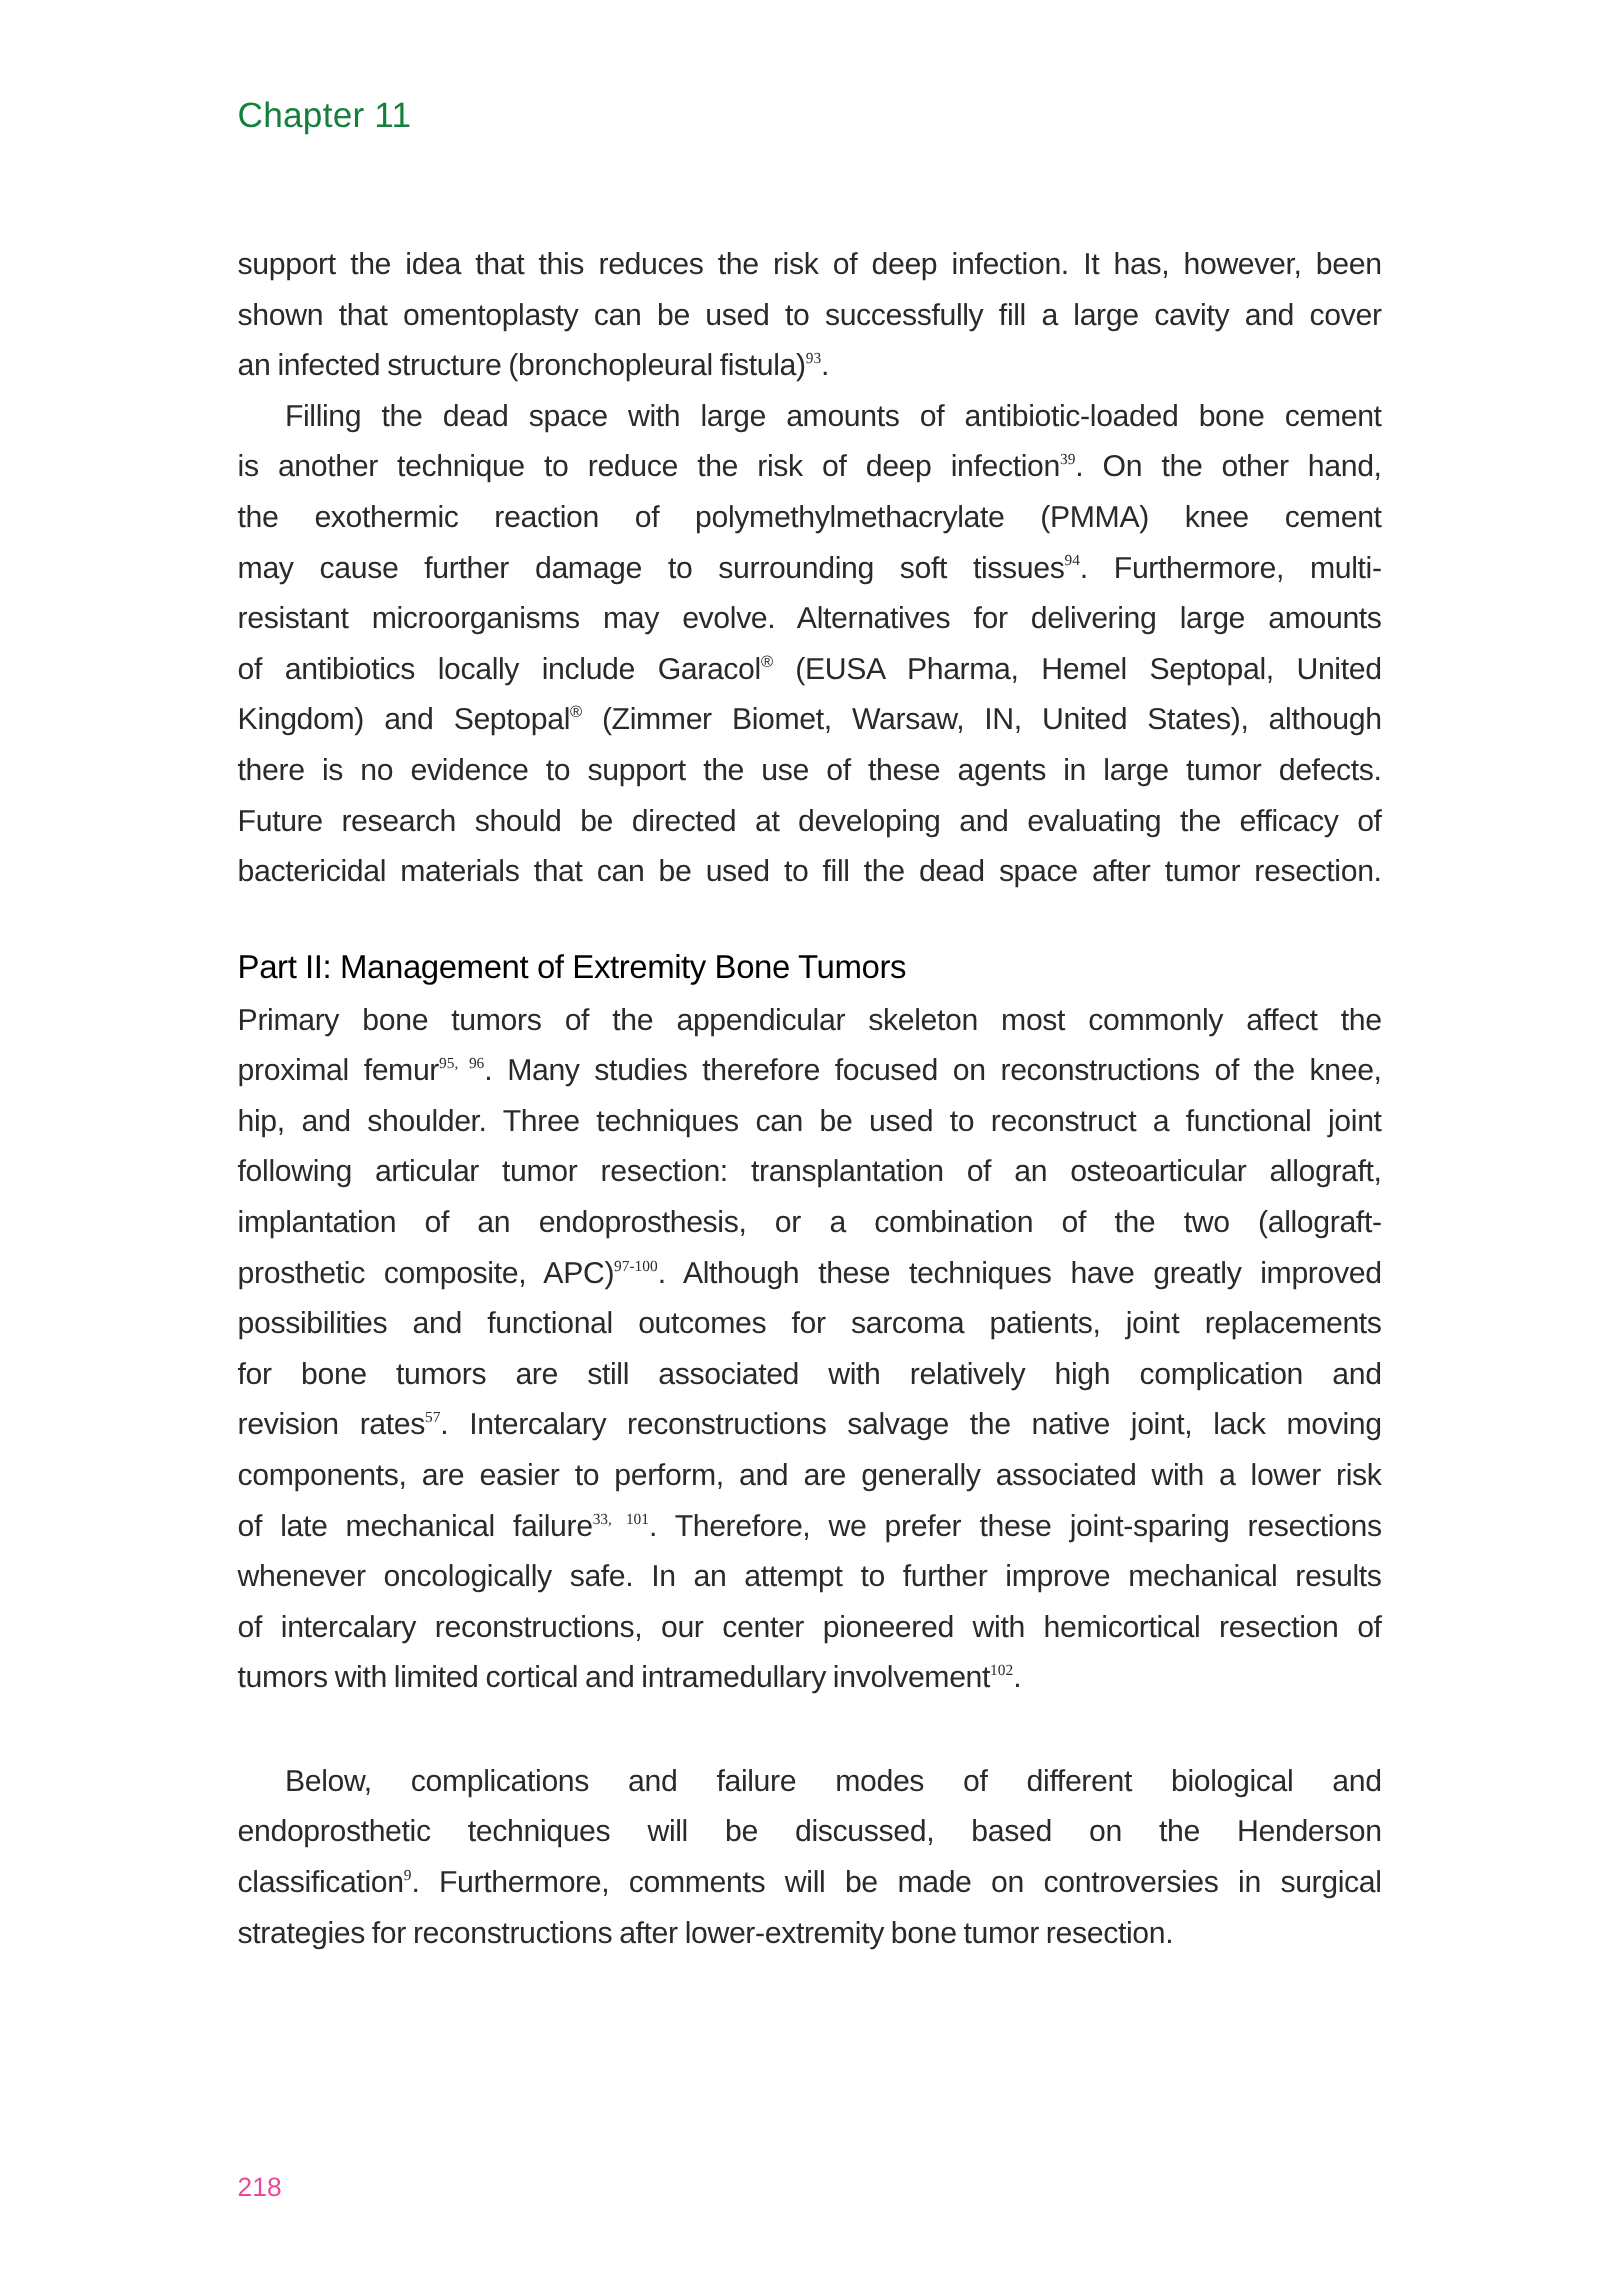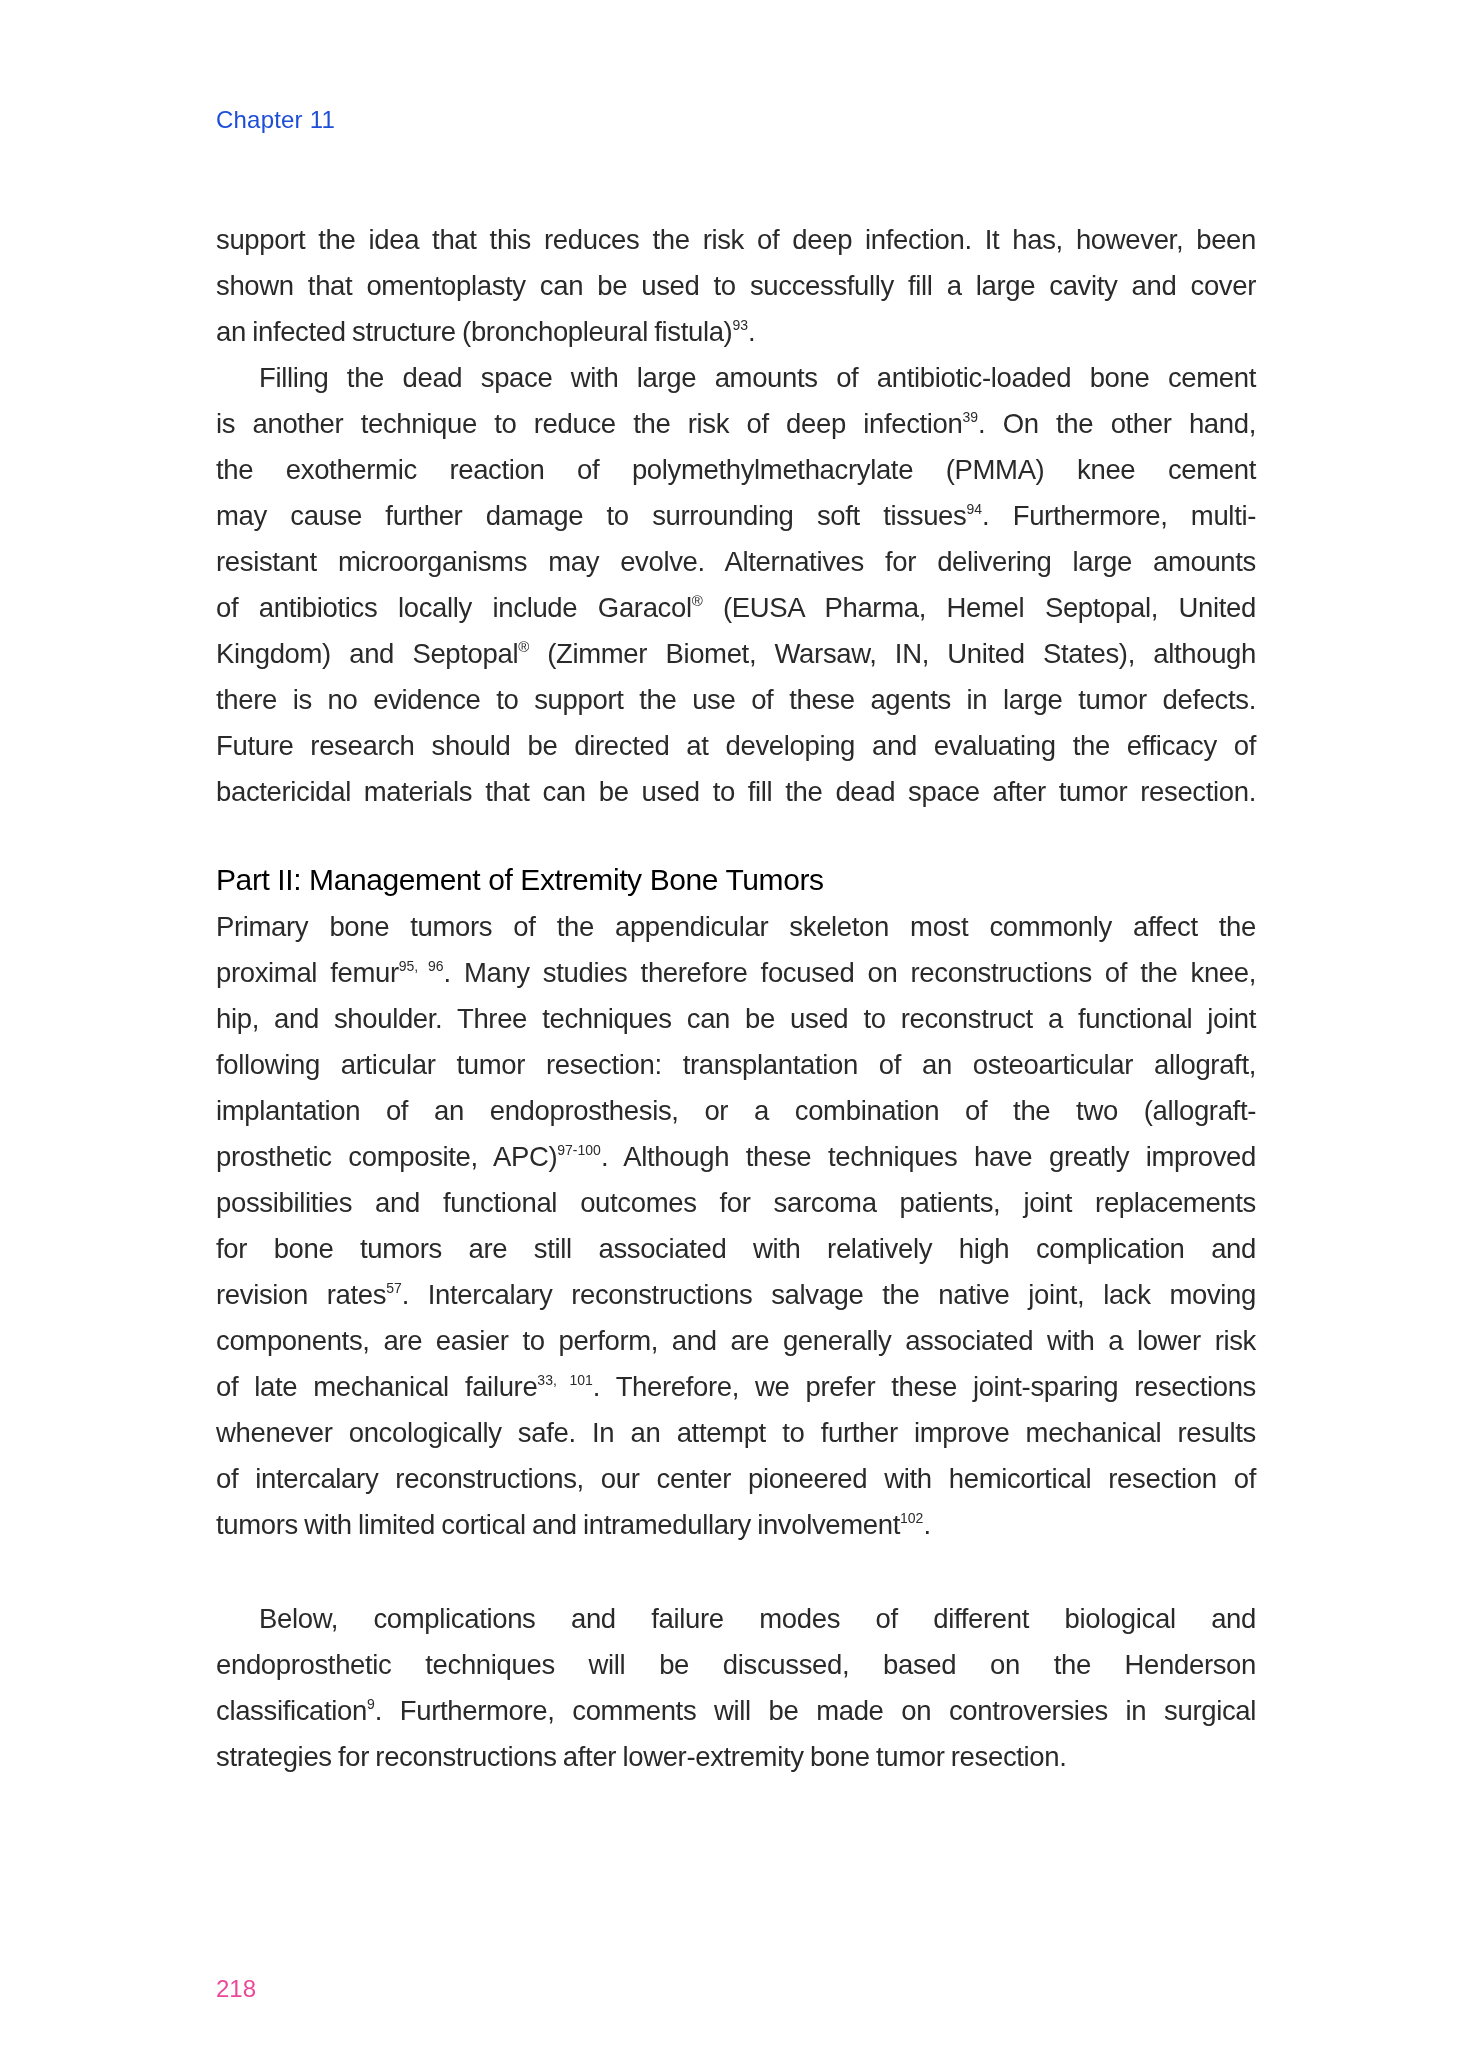--- a/index.html
+++ b/index.html
@@ -12,24 +12,23 @@
       height: 2071px;
       position: relative;
       overflow: hidden;
       font-family: "Liberation Sans", "DejaVu Sans", sans-serif;
       color: #2a2a2a;
     }
     .running-head {
       position: absolute;
       left: 216px;
       top: 86px;
-      font-size: 24px;
-      color: #1d4ed8;
+      font-size: 32px;
+      color: #15803d;
       letter-spacing: 0.2px;
-      margin-top: 20px;
     }
     .text-block {
       position: absolute;
       left: 216px;
       width: 1040px;
     }
     .line {
       display: block;
       height: 46px;
       line-height: 46px;
@@ -45,20 +44,21 @@
       text-align-last: left;
     }
     .line.indent {
       padding-left: 43px;
     }
     sup {
       font-size: 14px;
       line-height: 0;
       vertical-align: 11px;
       letter-spacing: 0;
+      font-family: Liberation Serif, serif;
     }
     .reg {
       font-size: 15px;
       vertical-align: 11px;
       line-height: 0;
     }
     .heading {
       position: absolute;
       left: 216px;
       top: 857px;

